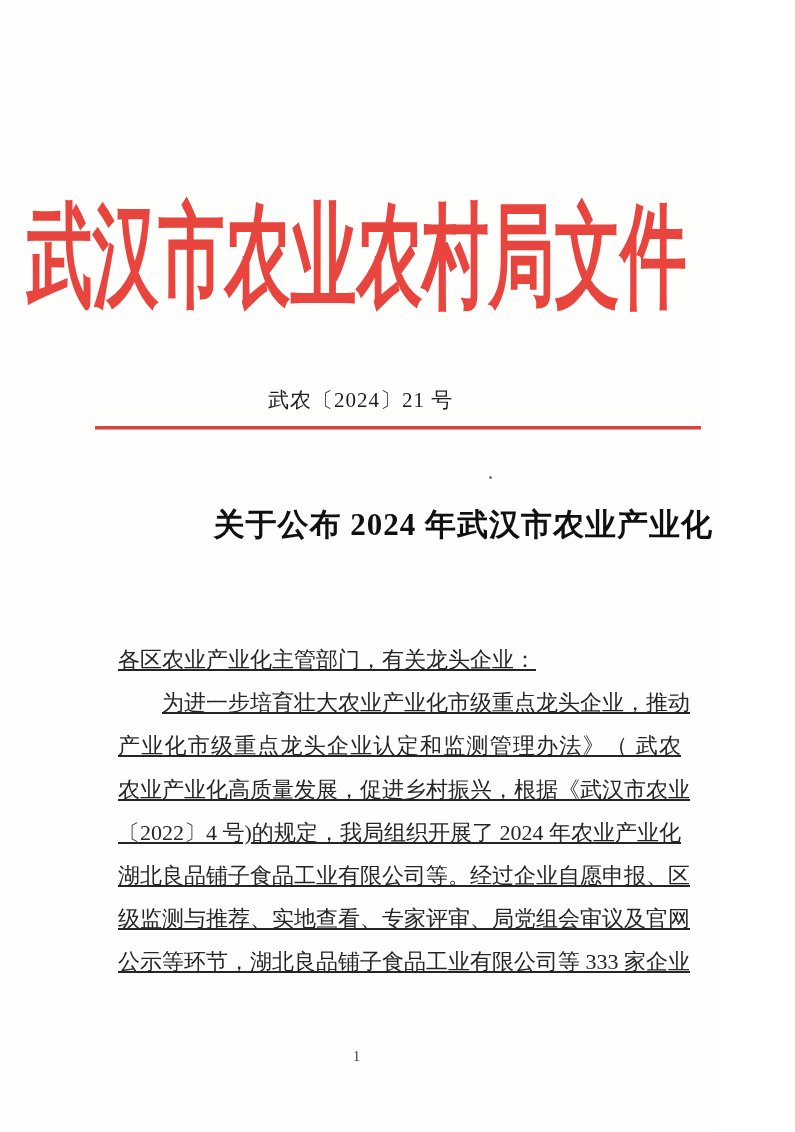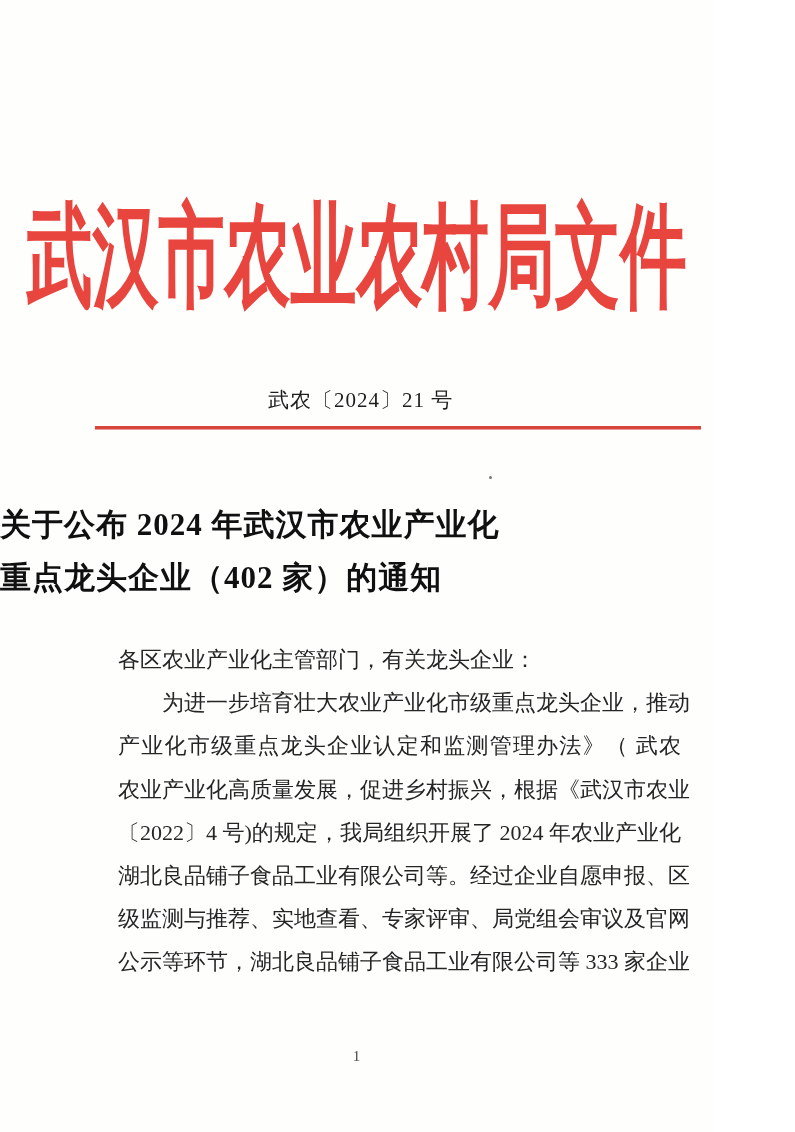--- a/index.html
+++ b/index.html
@@ -61,36 +61,37 @@
     border-radius: 50%;
     background: #555;
     opacity: 0.8;
   }
   
   .notice-title {
     position: absolute;
     top: 498px;
     left: 0;
     right: 0;
-    text-align: left;
+    text-align: right;
     font-weight: bold;
     font-size: 31px;
     line-height: 53px;
     color: #101010;
     letter-spacing: 1px;
   }
   
   .body-block {
     position: absolute;
     top: 638px;
     left: 118px;
     width: 563px;
     font-size: 22px;
     line-height: 43.2px;
     color: #252525;
+    text-decoration: underline;
   }
   .body-line {
     text-align: justify;
     text-align-last: justify;
     text-justify: inter-character;
     white-space: nowrap;
   }
   .body-line.salutation {
     text-align: left;
     text-align-last: left;
@@ -117,21 +118,20 @@
   <div class="agency-header">武汉市农业农村局文件</div>
 
   <div class="doc-number">武农〔2024〕21 号</div>
 
   <div class="red-line"></div>
 
   <div class="scan-speck"></div>
 
   <div class="notice-title">
     <div>关于公布 2024 年武汉市农业产业化</div>
-    <div>重点龙头企业（402 家）的通知</div>
   </div>
 
   <div class="body-block">
     <div class="body-line salutation">各区农业产业化主管部门，有关龙头企业：</div>
     <div class="body-line indent">为进一步培育壮大农业产业化市级重点龙头企业，推动</div>
     <div class="body-line">产业化市级重点龙头企业认定和监测管理办法》（ 武农</div>
     <div class="body-line">农业产业化高质量发展，促进乡村振兴，根据《武汉市农业</div>
     <div class="body-line">〔2022〕4 号)的规定，我局组织开展了 2024 年农业产业化</div>
     <div class="body-line">湖北良品铺子食品工业有限公司等。经过企业自愿申报、区</div>
     <div class="body-line">级监测与推荐、实地查看、专家评审、局党组会审议及官网</div>

